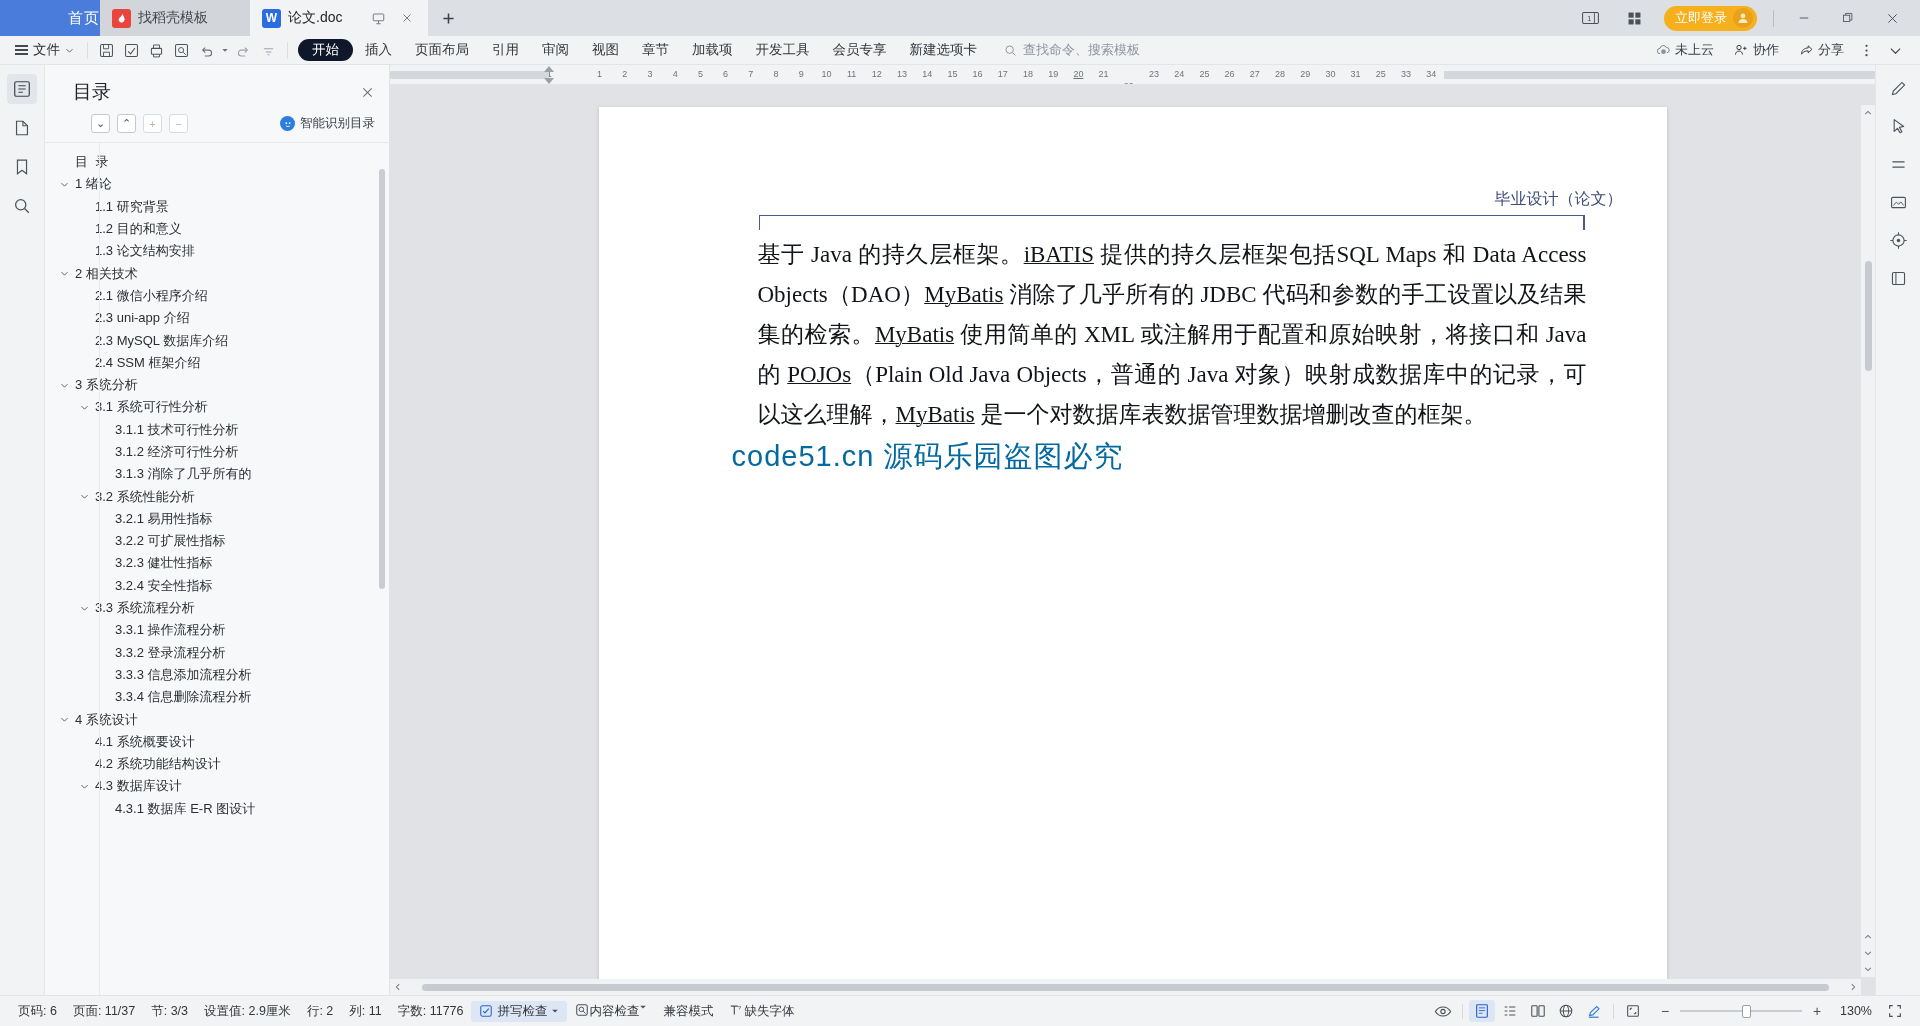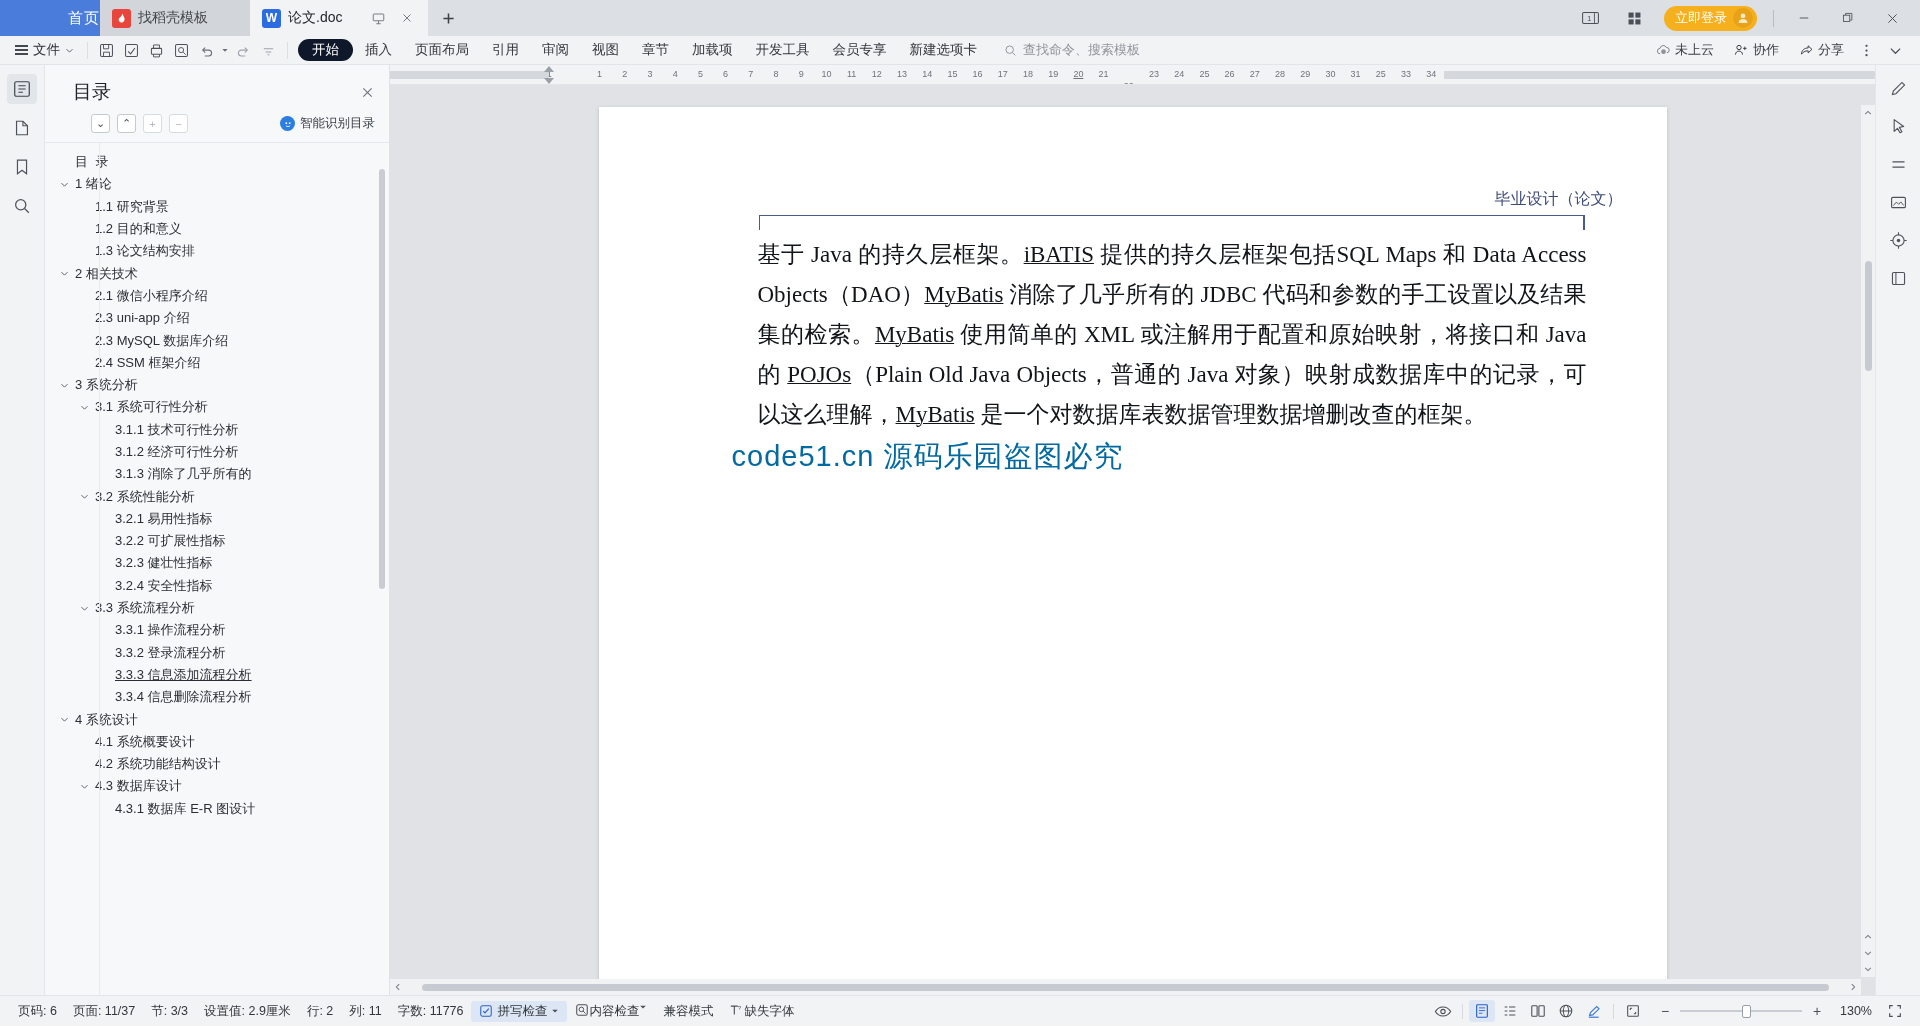--- a/index.html
+++ b/index.html
@@ -702,21 +702,21 @@
           <div class="toc-item">
             <span class="chev" style="margin-left: 53px;"></span>
             <span style="margin-left: 4px;">3.3.1  操作流程分析</span>
           </div>
           <div class="toc-item">
             <span class="chev" style="margin-left: 53px;"></span>
             <span style="margin-left: 4px;">3.3.2  登录流程分析</span>
           </div>
           <div class="toc-item">
             <span class="chev" style="margin-left: 53px;"></span>
-            <span style="margin-left: 4px; text-decoration: underline;">3.3.3  信息添加流程分析</span>
+            <span style="margin-left: 4px;">3.3.3  信息添加流程分析</span>
           </div>
           <div class="toc-item">
             <span class="chev" style="margin-left: 53px;"></span>
             <span style="margin-left: 4px;">3.3.4  信息删除流程分析</span>
           </div>
           <div class="toc-item">
             <span class="chev" style="margin-left: 13px;">
               <svg width="9" height="9" viewBox="0 0 12 12">
                 <path d="M2 4.2l4 4 4-4" fill="none" stroke="#5a6069" stroke-width="1.3"></path>
               </svg>

